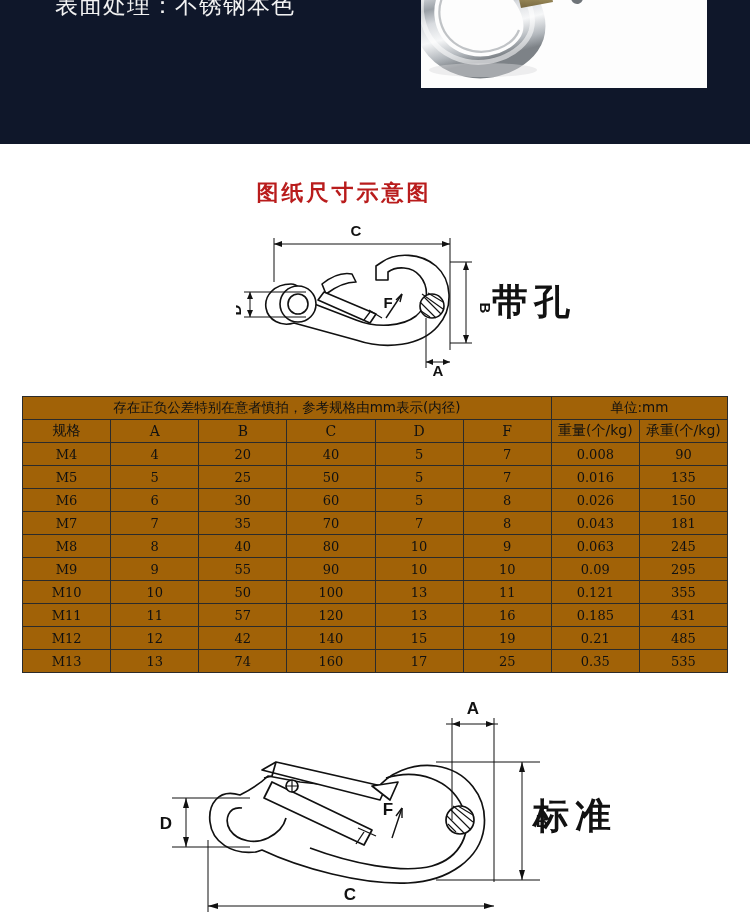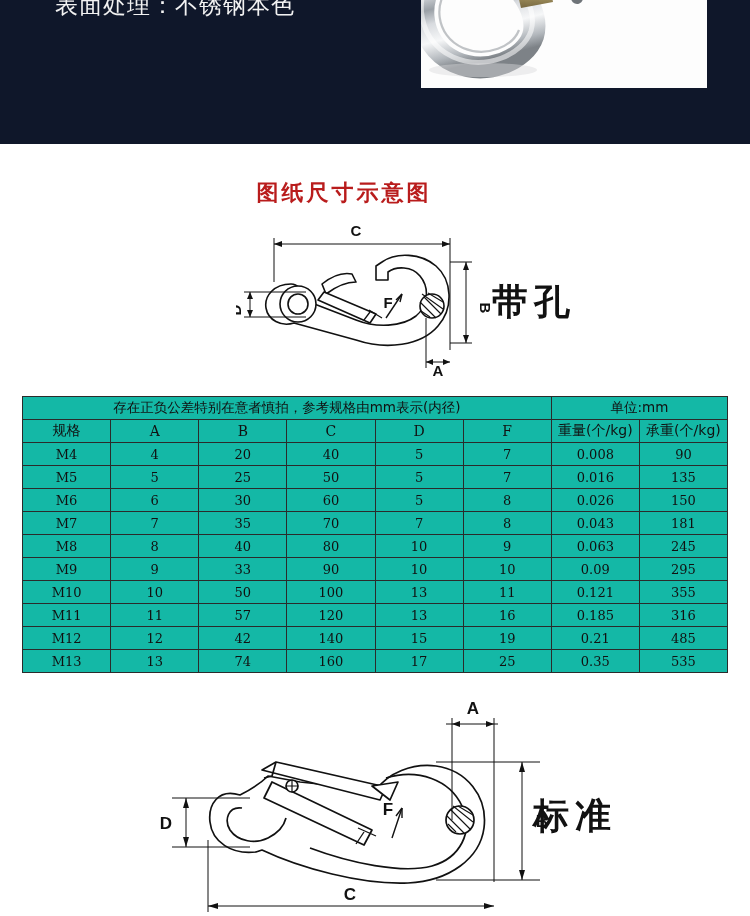--- a/index.html
+++ b/index.html
@@ -67,21 +67,21 @@
     font-family: "DejaVu Serif", "Liberation Serif", serif;
   }
 
   
   table.spec {
     position: absolute;
     left: 22px; top: 396px;
     width: 706px;
     border-collapse: collapse;
     table-layout: fixed;
-    background: #14b8a6;
+    background: #a16207;
   }
   table.spec td, table.spec th {
     border: 1px solid #2b2b2b;
     text-align: center;
     font-size: 13px;
     color: #111;
     height: 22px;
     padding: 0 2px;
     font-weight: normal;
     font-family: "DejaVu Serif", "Liberation Serif", serif;
@@ -315,21 +315,21 @@
         <td>40</td>
         <td>80</td>
         <td>10</td>
         <td>9</td>
         <td>0.063</td>
         <td>245</td>
       </tr>
       <tr>
         <td>M9</td>
         <td>9</td>
-        <td>33</td>
+        <td>55</td>
         <td>90</td>
         <td>10</td>
         <td>10</td>
         <td>0.09</td>
         <td>295</td>
       </tr>
       <tr>
         <td>M10</td>
         <td>10</td>
         <td>50</td>
@@ -340,21 +340,21 @@
         <td>355</td>
       </tr>
       <tr>
         <td>M11</td>
         <td>11</td>
         <td>57</td>
         <td>120</td>
         <td>13</td>
         <td>16</td>
         <td>0.185</td>
-        <td>316</td>
+        <td>431</td>
       </tr>
       <tr>
         <td>M12</td>
         <td>12</td>
         <td>42</td>
         <td>140</td>
         <td>15</td>
         <td>19</td>
         <td>0.21</td>
         <td>485</td>

